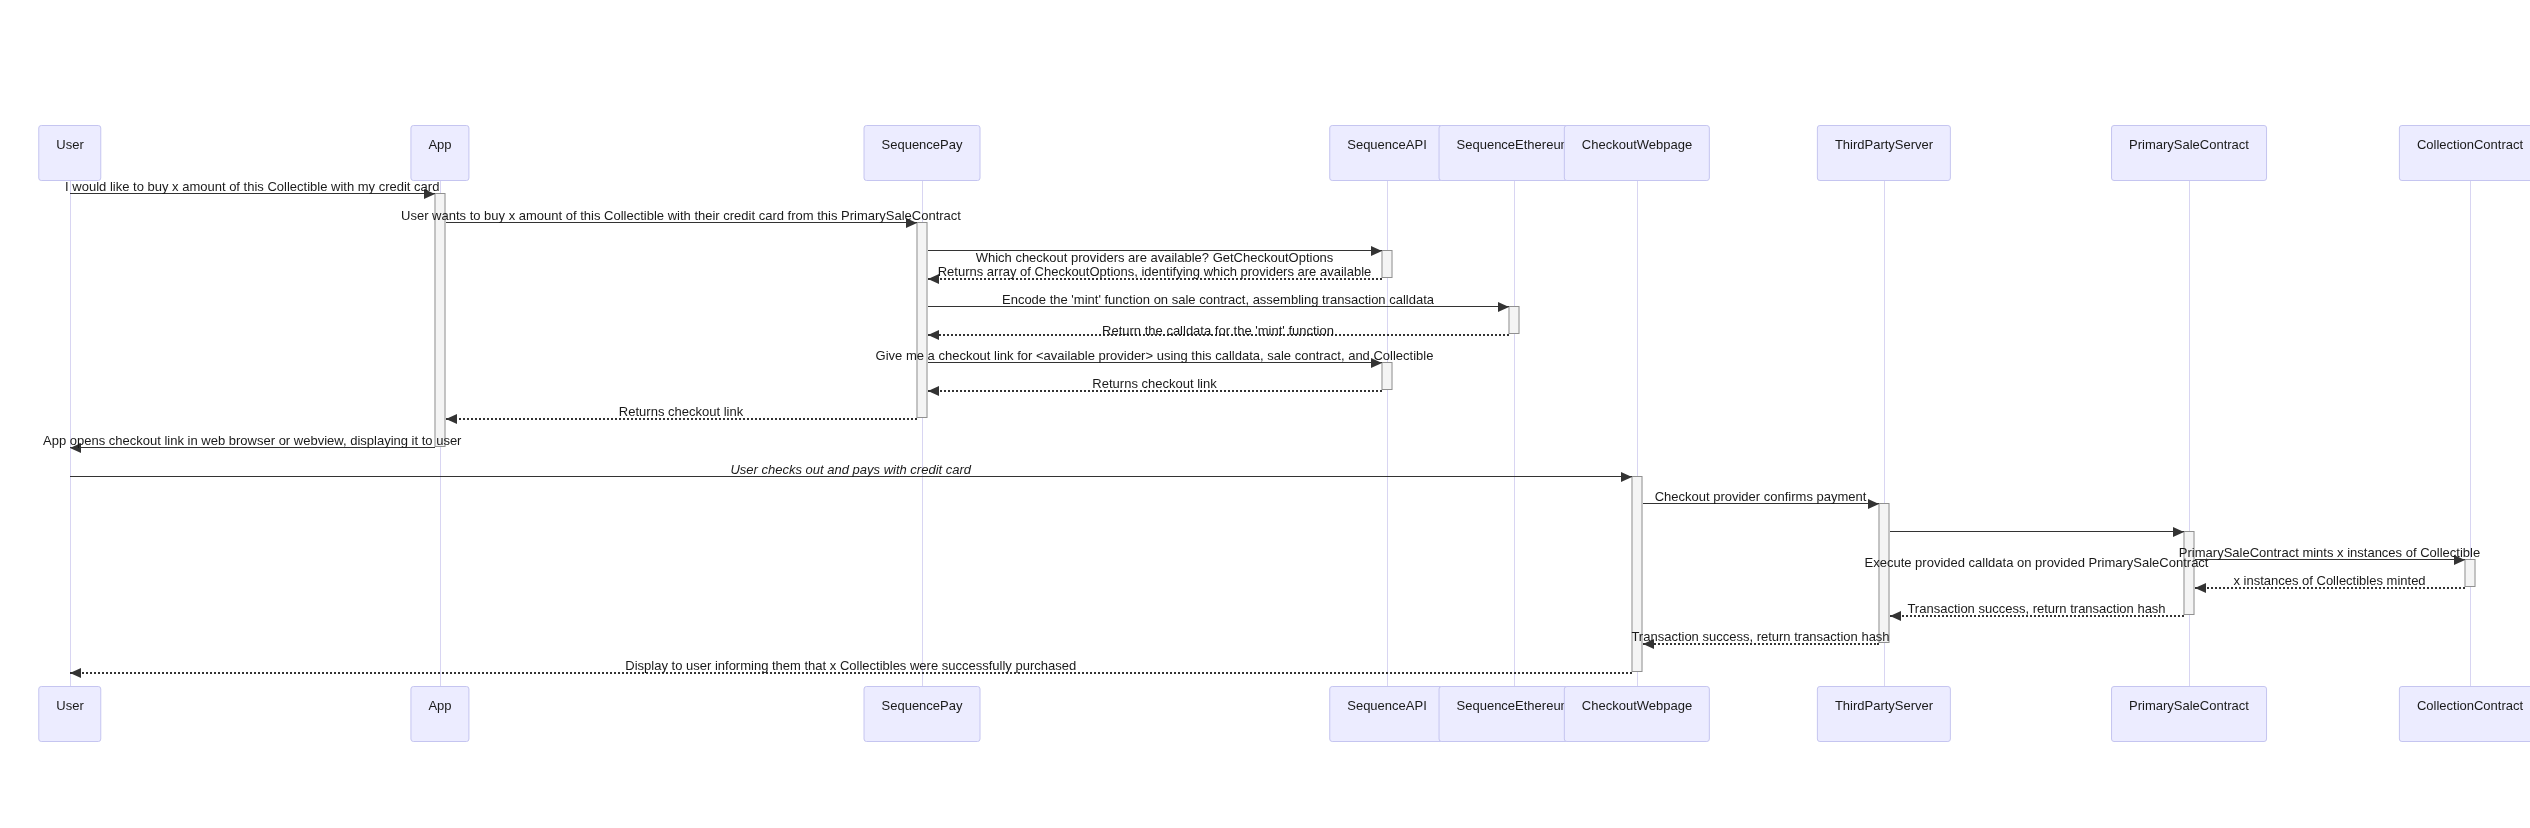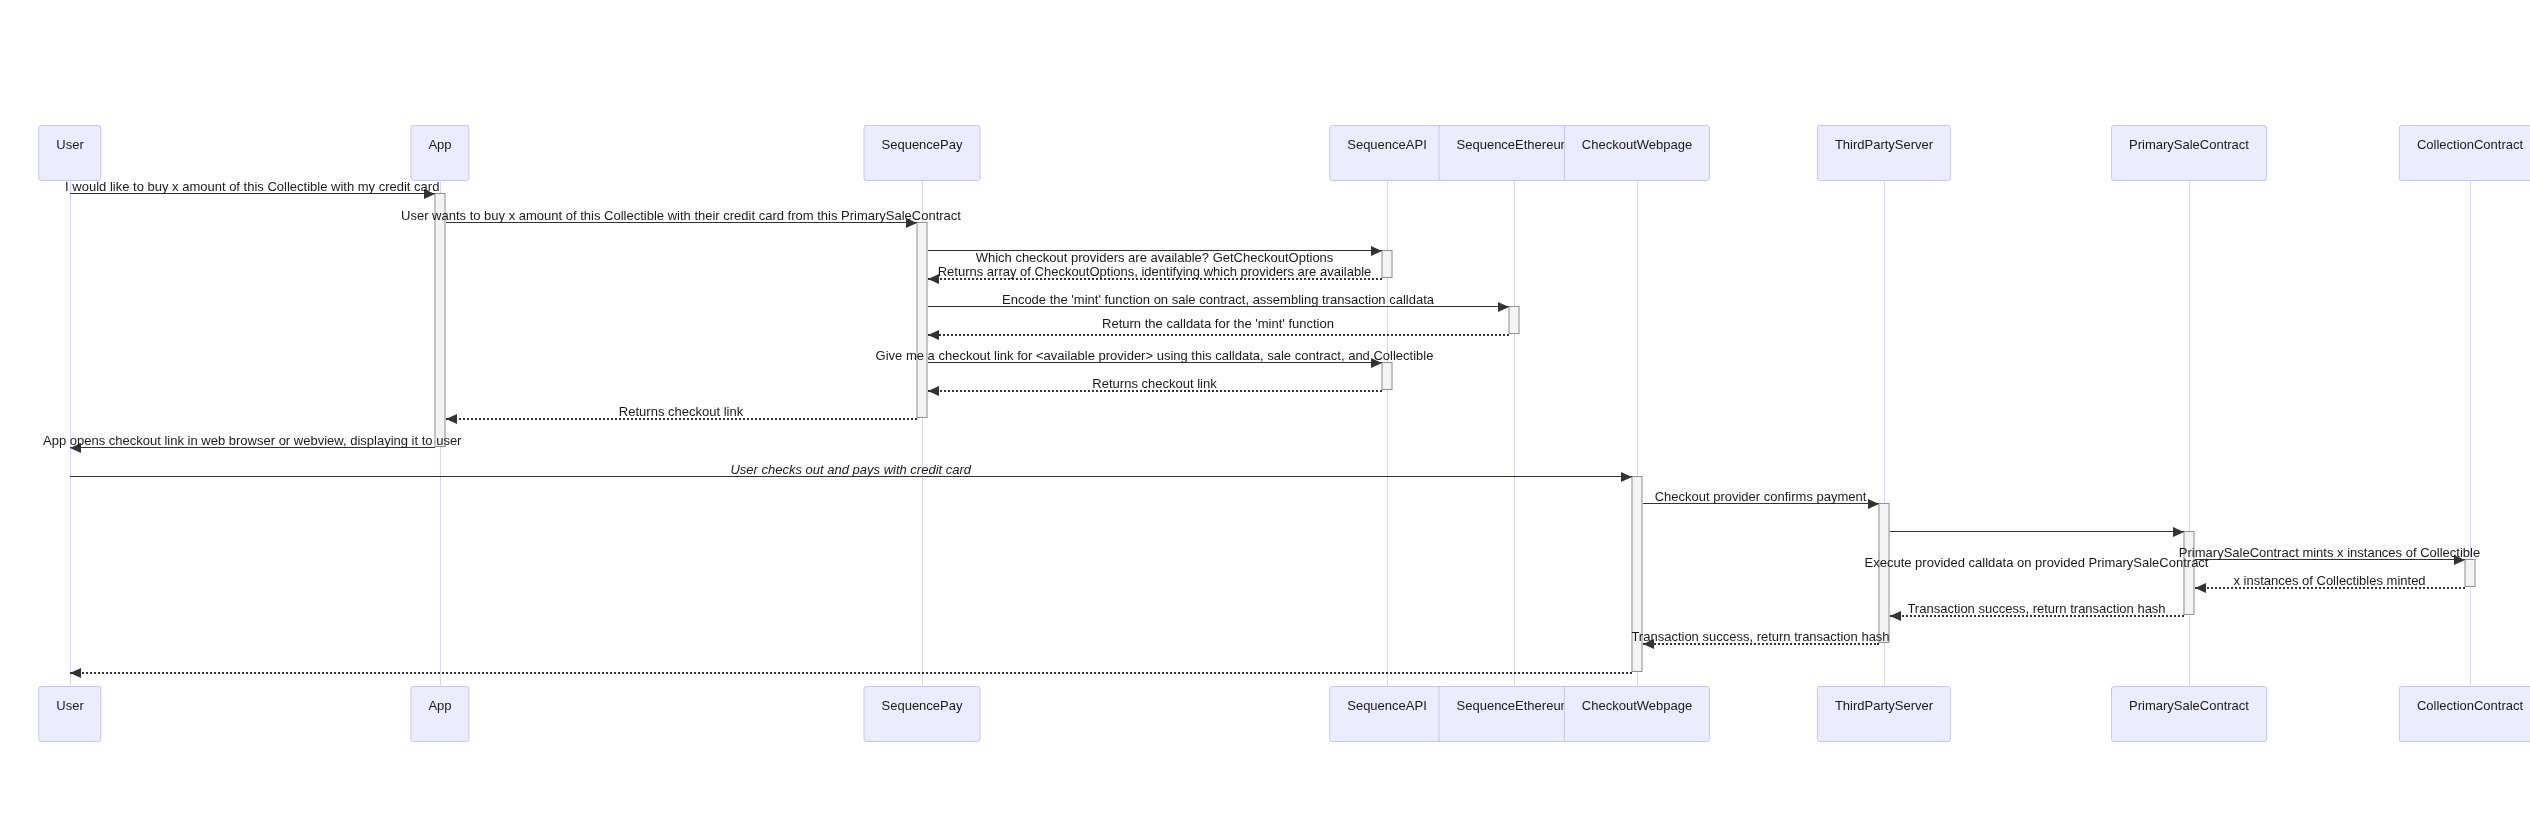--- a/index.html
+++ b/index.html
@@ -105,21 +105,21 @@
     <div class="arrowhead right" style="left: 1370.5px; top: 246px;"></div>
     <div class="msg-label" style="left: 1154.5px; top: 265px;">Which checkout providers are available? GetCheckoutOptions</div>
     <div class="msg-line dashed" style="left: 927.5px; width: 454px; top: 278px;"></div>
     <div class="arrowhead left" style="left: 927.5px; top: 274px;"></div>
     <div class="msg-label" style="left: 1154.5px; top: 279px;">Returns array of CheckoutOptions, identifying which providers are available</div>
     <div class="msg-line solid" style="left: 927.5px; width: 581px; top: 306px;"></div>
     <div class="arrowhead right" style="left: 1497.5px; top: 302px;"></div>
     <div class="msg-label" style="left: 1218px; top: 307px;">Encode the 'mint' function on sale contract, assembling transaction calldata</div>
     <div class="msg-line dashed" style="left: 927.5px; width: 581px; top: 334px;"></div>
     <div class="arrowhead left" style="left: 927.5px; top: 330px;"></div>
-    <div class="msg-label" style="left: 1218px; top: 331px;">Return the calldata for the 'mint' function</div>
+    <div class="msg-label" style="left: 1218px; top: 338px;">Return the calldata for the 'mint' function</div>
     <div class="msg-line solid" style="left: 927.5px; width: 454px; top: 362px;"></div>
     <div class="arrowhead right" style="left: 1370.5px; top: 358px;"></div>
     <div class="msg-label" style="left: 1154.5px; top: 363px;">Give me a checkout link for &lt;available provider&gt; using this calldata, sale contract, and Collectible</div>
     <div class="msg-line dashed" style="left: 927.5px; width: 454px; top: 390px;"></div>
     <div class="arrowhead left" style="left: 927.5px; top: 386px;"></div>
     <div class="msg-label" style="left: 1154.5px; top: 391px;">Returns checkout link</div>
     <div class="msg-line dashed" style="left: 445.5px; width: 471px; top: 418px;"></div>
     <div class="arrowhead left" style="left: 445.5px; top: 414px;"></div>
     <div class="msg-label" style="left: 681px; top: 419px;">Returns checkout link</div>
     <div class="msg-line solid" style="left: 70px; width: 364.5px; top: 447px;"></div>
@@ -141,13 +141,14 @@
     <div class="arrowhead left" style="left: 2194.5px; top: 583px;"></div>
     <div class="msg-label" style="left: 2329.5px; top: 588px;">x instances of Collectibles minted</div>
     <div class="msg-line dashed" style="left: 1889.5px; width: 294px; top: 615px;"></div>
     <div class="arrowhead left" style="left: 1889.5px; top: 611px;"></div>
     <div class="msg-label" style="left: 2036.5px; top: 616px;">Transaction success, return transaction hash</div>
     <div class="msg-line dashed" style="left: 1642.5px; width: 236px; top: 643px;"></div>
     <div class="arrowhead left" style="left: 1642.5px; top: 639px;"></div>
     <div class="msg-label" style="left: 1760.5px; top: 644px;">Transaction success, return transaction hash</div>
     <div class="msg-line dashed" style="left: 70px; width: 1561.5px; top: 672px;"></div>
     <div class="arrowhead left" style="left: 70px; top: 668px;"></div>
+    <div class="msg-label" style="left: 850.75px; top: 673px;">Display to user informing them that x Collectibles were successfully purchased</div>
   </div>
 
 </body></html>

